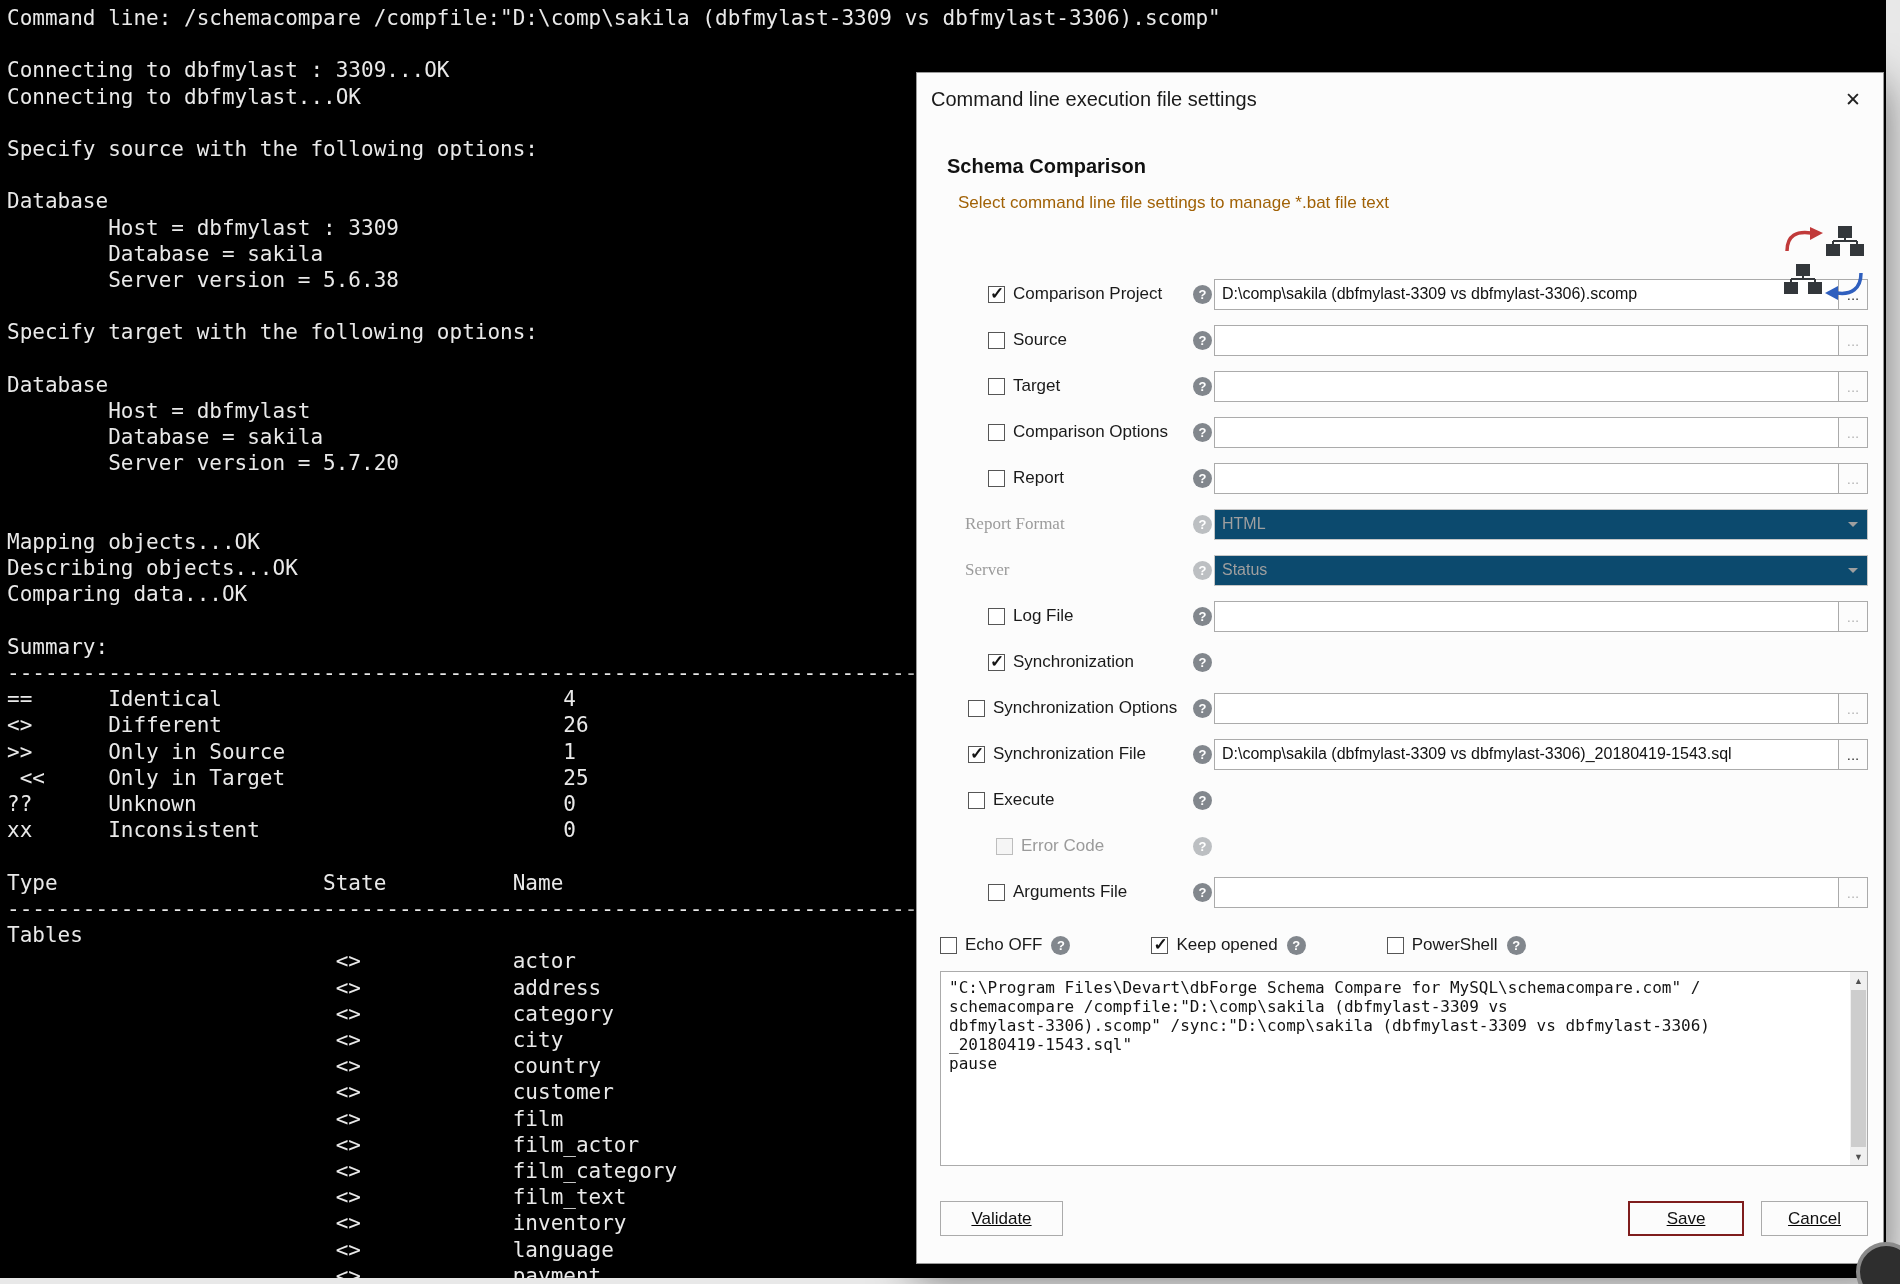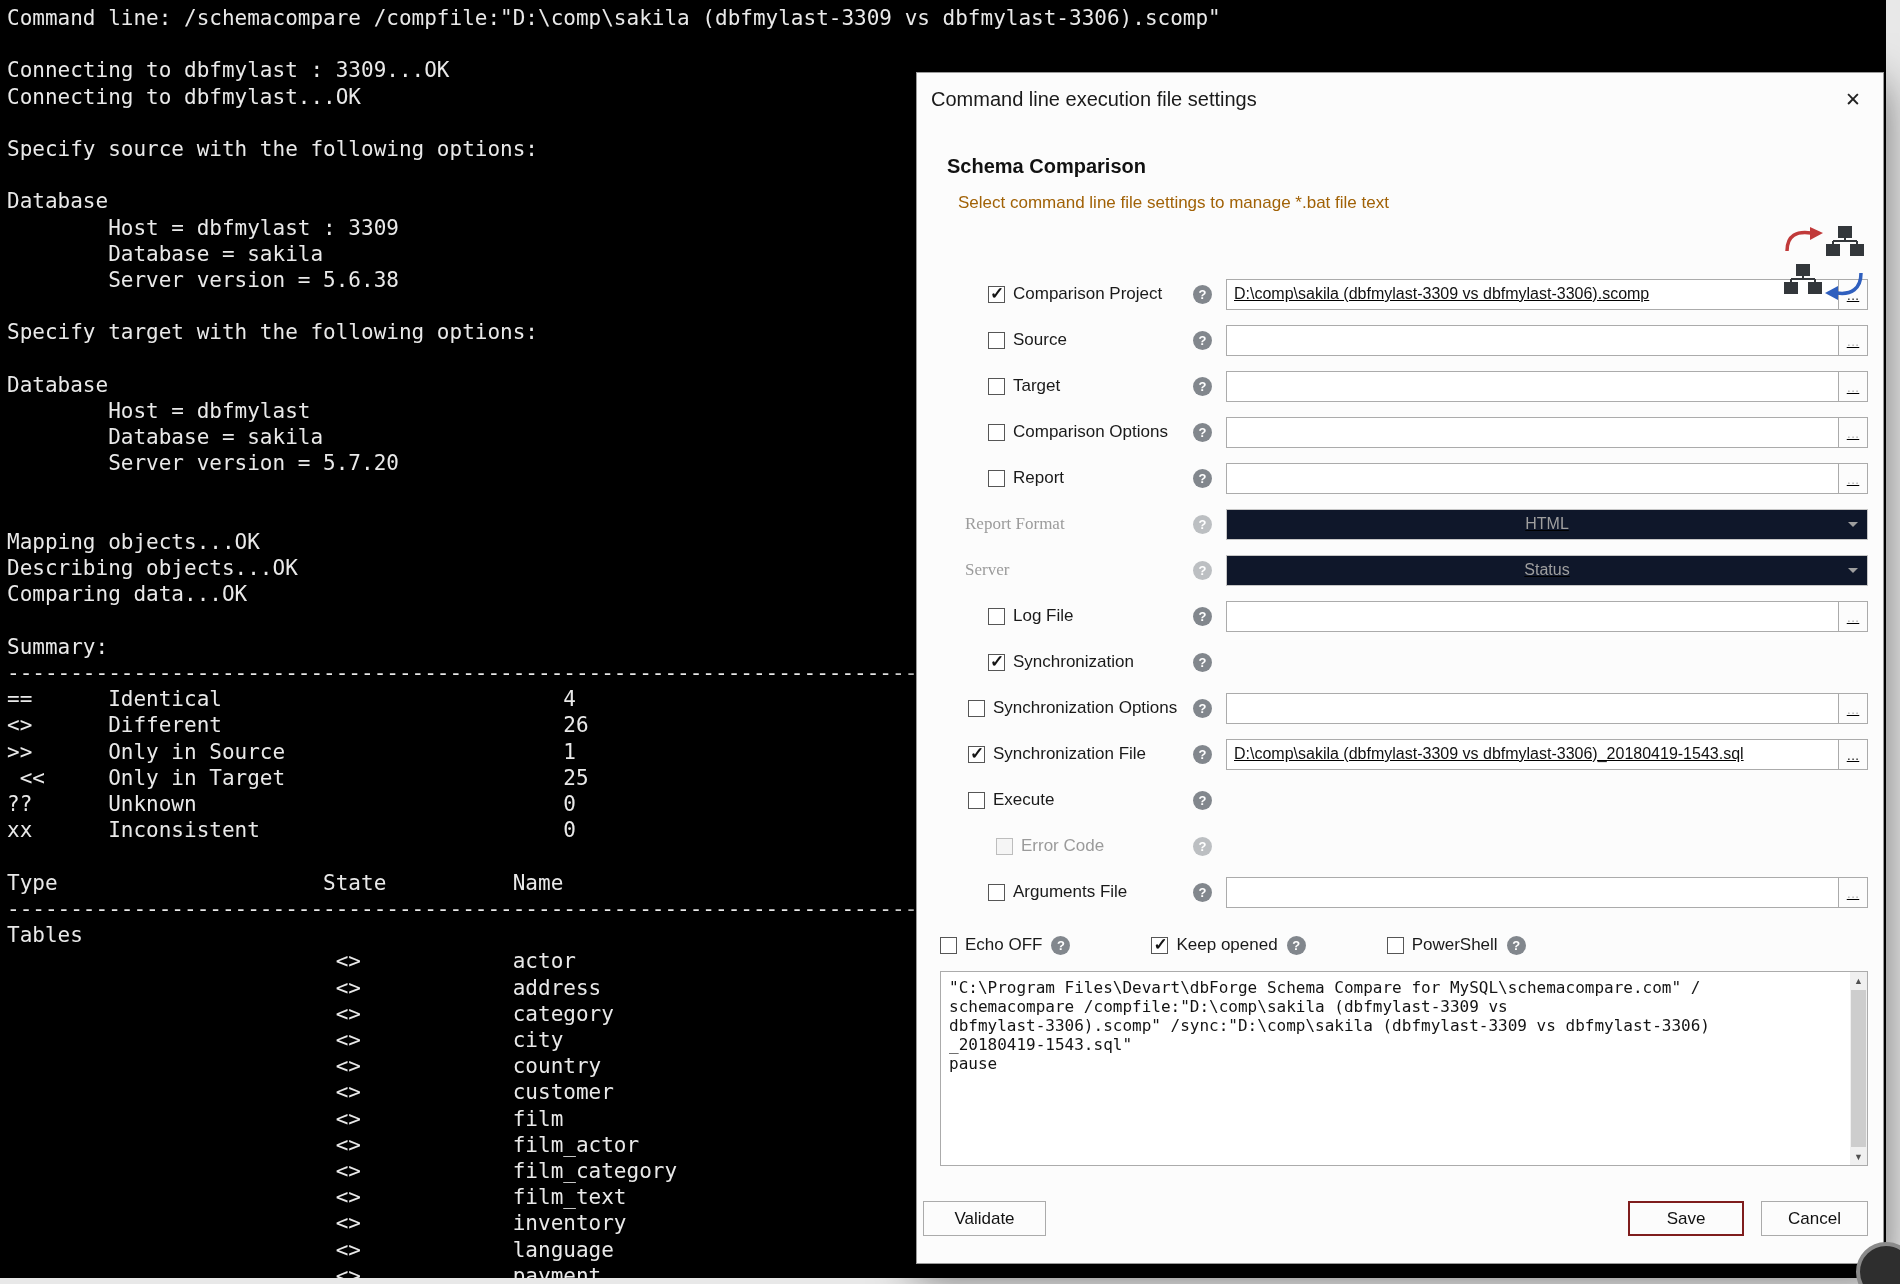--- a/index.html
+++ b/index.html
@@ -56,35 +56,35 @@
   }
   .checkbox.disabled { border-color:#bdbdbd; background:#f5f5f5; }
   .row-label { font-size:17px; color:#1a1a1a; white-space:nowrap; }
   .row-label.dim2 { color:#9b9b9b; }
   .help {
     width:19px; height:19px; border-radius:50%; background:#82878d; color:#fff;
     font-size:13px; font-weight:bold; display:flex; align-items:center;
     justify-content:center; flex:0 0 auto; cursor:default;
   }
   .help.dim { background:#bcbfc2; }
-  .field-wrap { flex:1; display:flex; margin-left:14px; height:31px;text-decoration:underline; }
+  .field-wrap { flex:1; display:flex; margin-left:2px; height:31px; }
   .text-field {
     flex:1; min-width:0; border:1px solid #ababab; border-right:none;
     background:#fff; padding:0 7px; font-family:"Liberation Sans", sans-serif;
     font-size:16px; color:#111; outline:none;
   }
   .browse {
     width:30px; flex:0 0 auto; border:1px solid #ababab; background:#fcfcfc;
     color:#333; font-size:15px; display:flex; align-items:flex-end;
     justify-content:center; padding-bottom:6px; cursor:pointer; font-family:inherit;
   }
   .browse.dim { color:#b5b5b5; }
   .dropdown {
-    flex:1; border:1px solid #c6c6c6; background:#0f172a; display:flex;
-    align-items:center; padding:4px 7px; color:#9f9f9f; font-size:16px; position:relative;justify-content:center;
+    flex:1; border:1px solid #c6c6c6; background:#0c4a6e; display:flex;
+    align-items:center; padding:4px 7px; color:#9f9f9f; font-size:16px; position:relative;
   }
   .dropdown::after {
     content:""; position:absolute; right:9px; top:12px;
     border:5px solid transparent; border-top-color:#9f9f9f;
   }
 
   .options-row { flex:0 0 auto; margin:12px 15px 0 23px; height:36px; display:flex; align-items:center;gap:44px; }
   .opt-group { display:flex; align-items:center; margin-right:37px; }
   .opt-group .row-label { margin-right:9px; }
 
@@ -95,21 +95,21 @@
   .bat-text {
     flex:1; margin:0; padding:6px 8px; overflow:hidden;
     font-family:"DejaVu Sans Mono", monospace; font-size:16px; line-height:19px;
     color:#141414; white-space:pre;
   }
   .scrollbar { width:17px; flex:0 0 auto; background:#f0f0f0; display:flex; flex-direction:column; }
   .sb-btn { height:17px; display:flex; align-items:center; justify-content:center;
     font-size:9px; color:#505050; cursor:pointer; }
   .sb-thumb { flex:1; background:#cdcdcd; border:1px solid #f0f0f0; cursor:pointer; }
 
-  .footer { margin:35px 15px 15px 6px; display:flex; align-items:flex-start; }
+  .footer { margin:35px 15px 15px 23px; display:flex; align-items:flex-start;text-decoration:underline; }
   .btn {
     height:35px; border:1px solid #ababab; background:#fcfcfc; color:#111;
     font-size:17px; font-family:inherit; cursor:pointer;
   }
   .btn-validate { width:123px; }
   .footer-spacer { flex:1; }
   .btn-save { width:116px; border:2px solid #7f1d1d; }
   .btn-cancel { width:107px; margin-left:17px; }
 
   .corner-dot {

